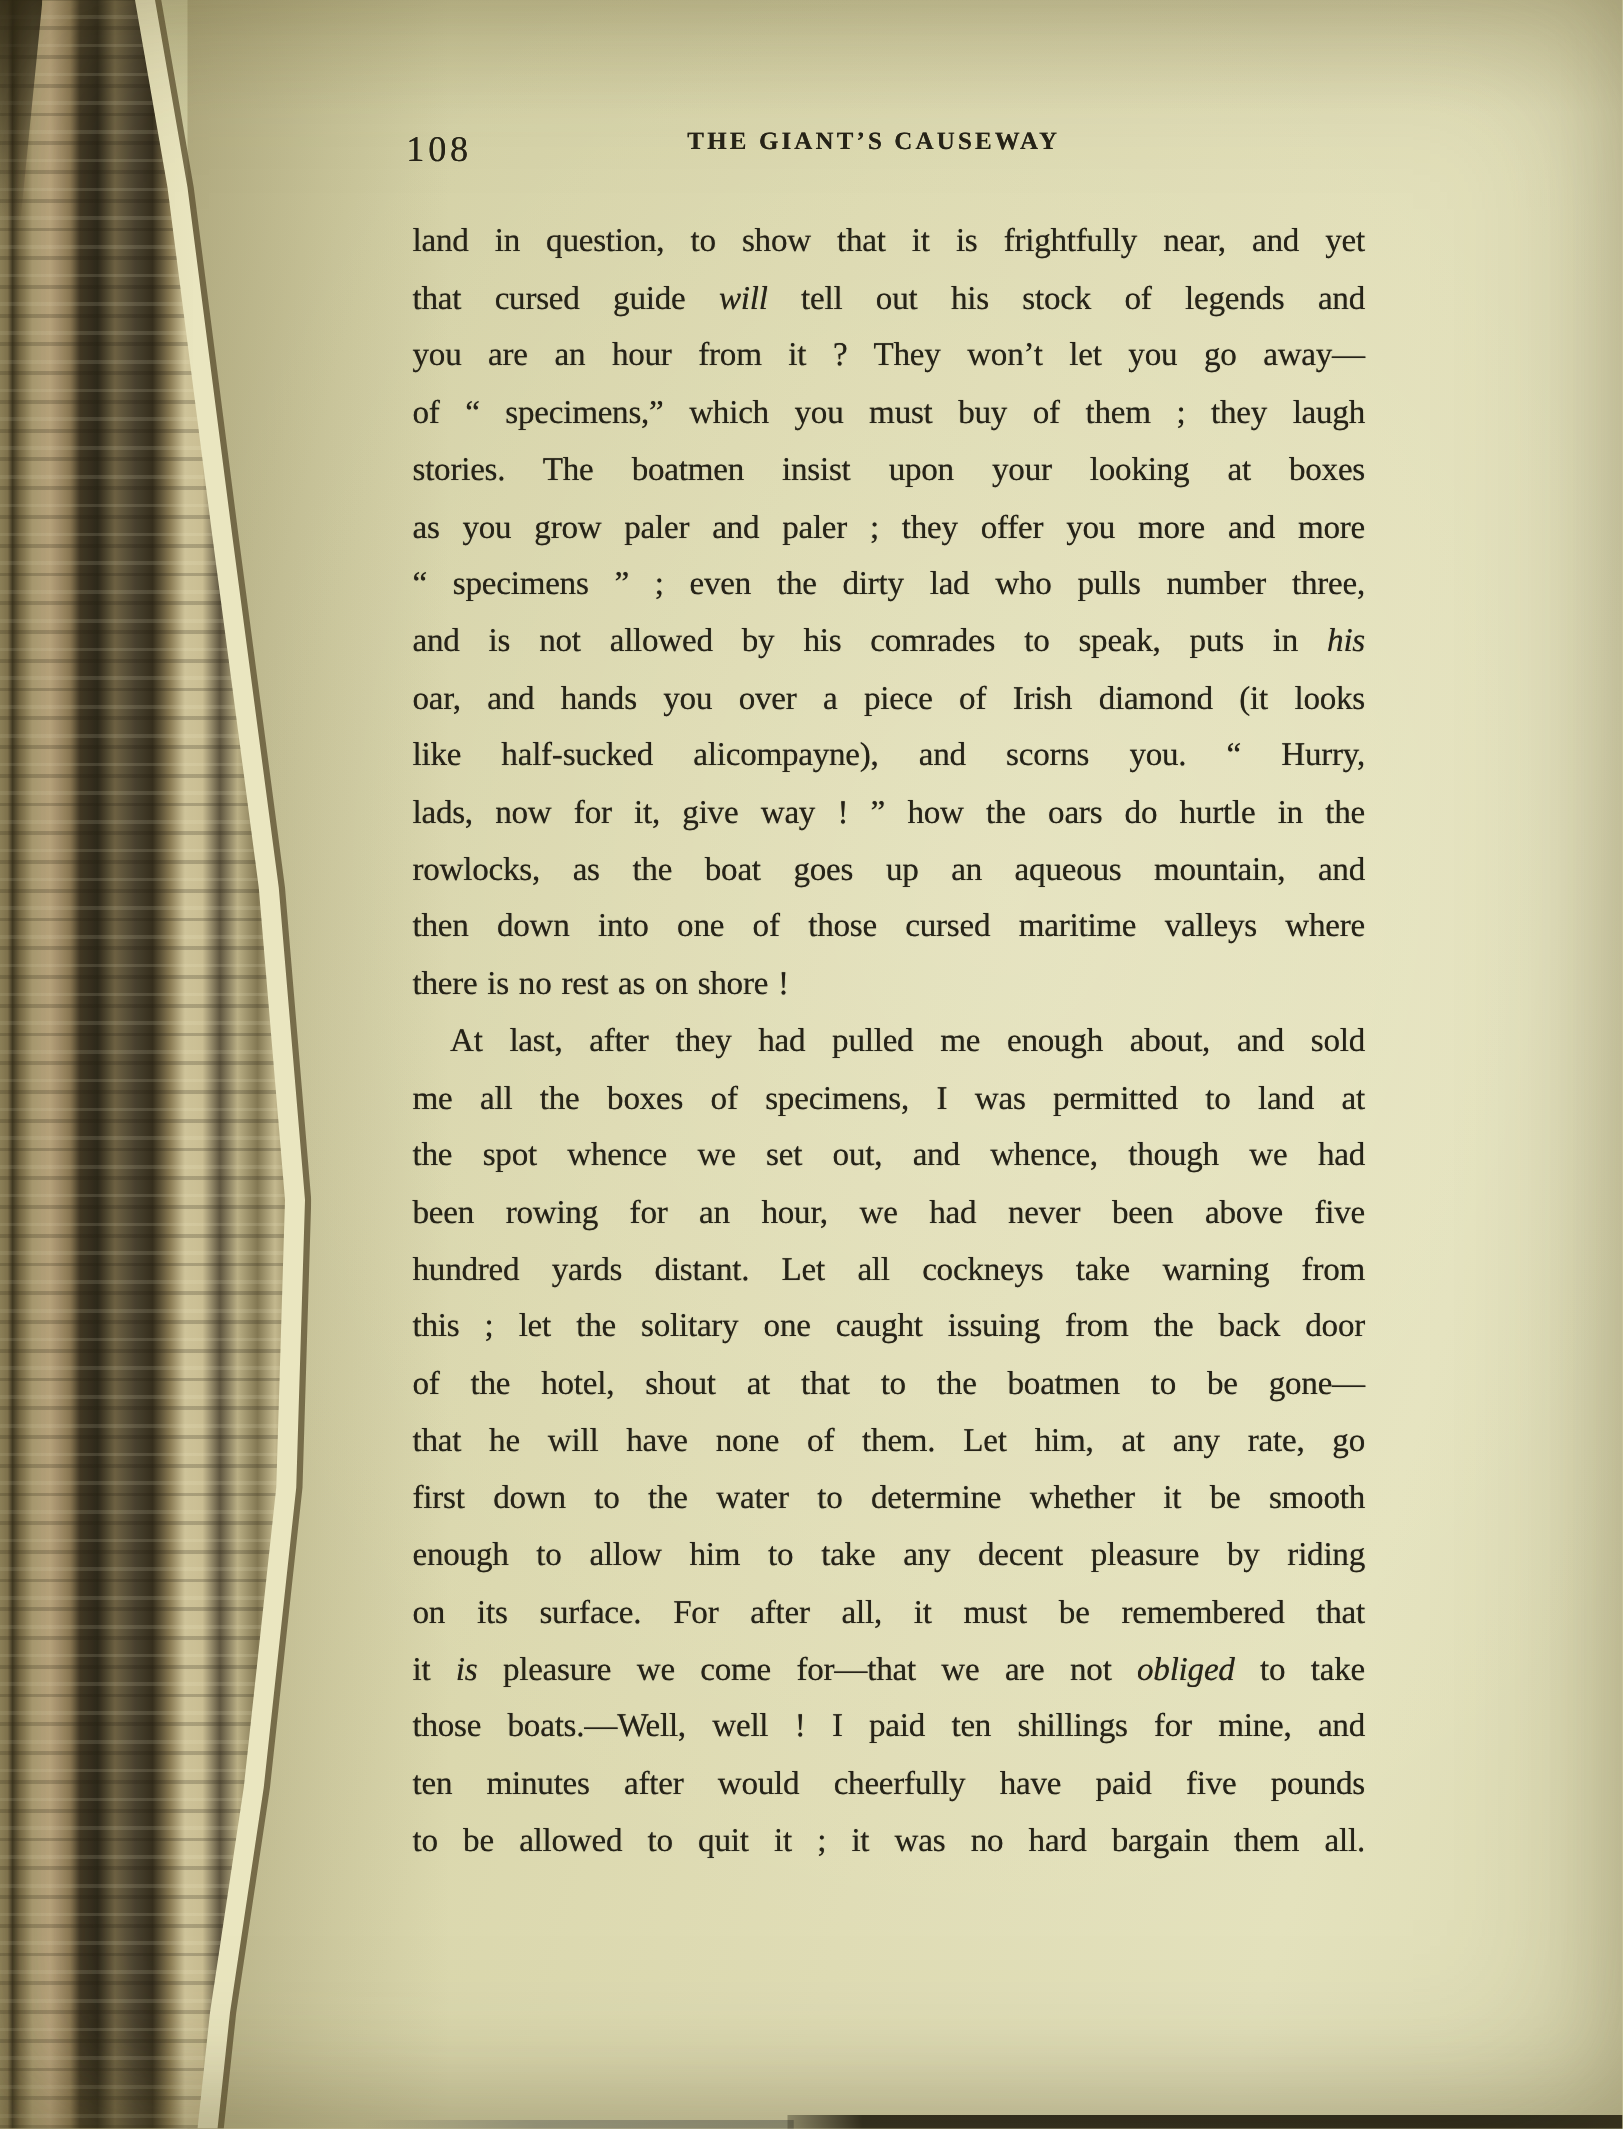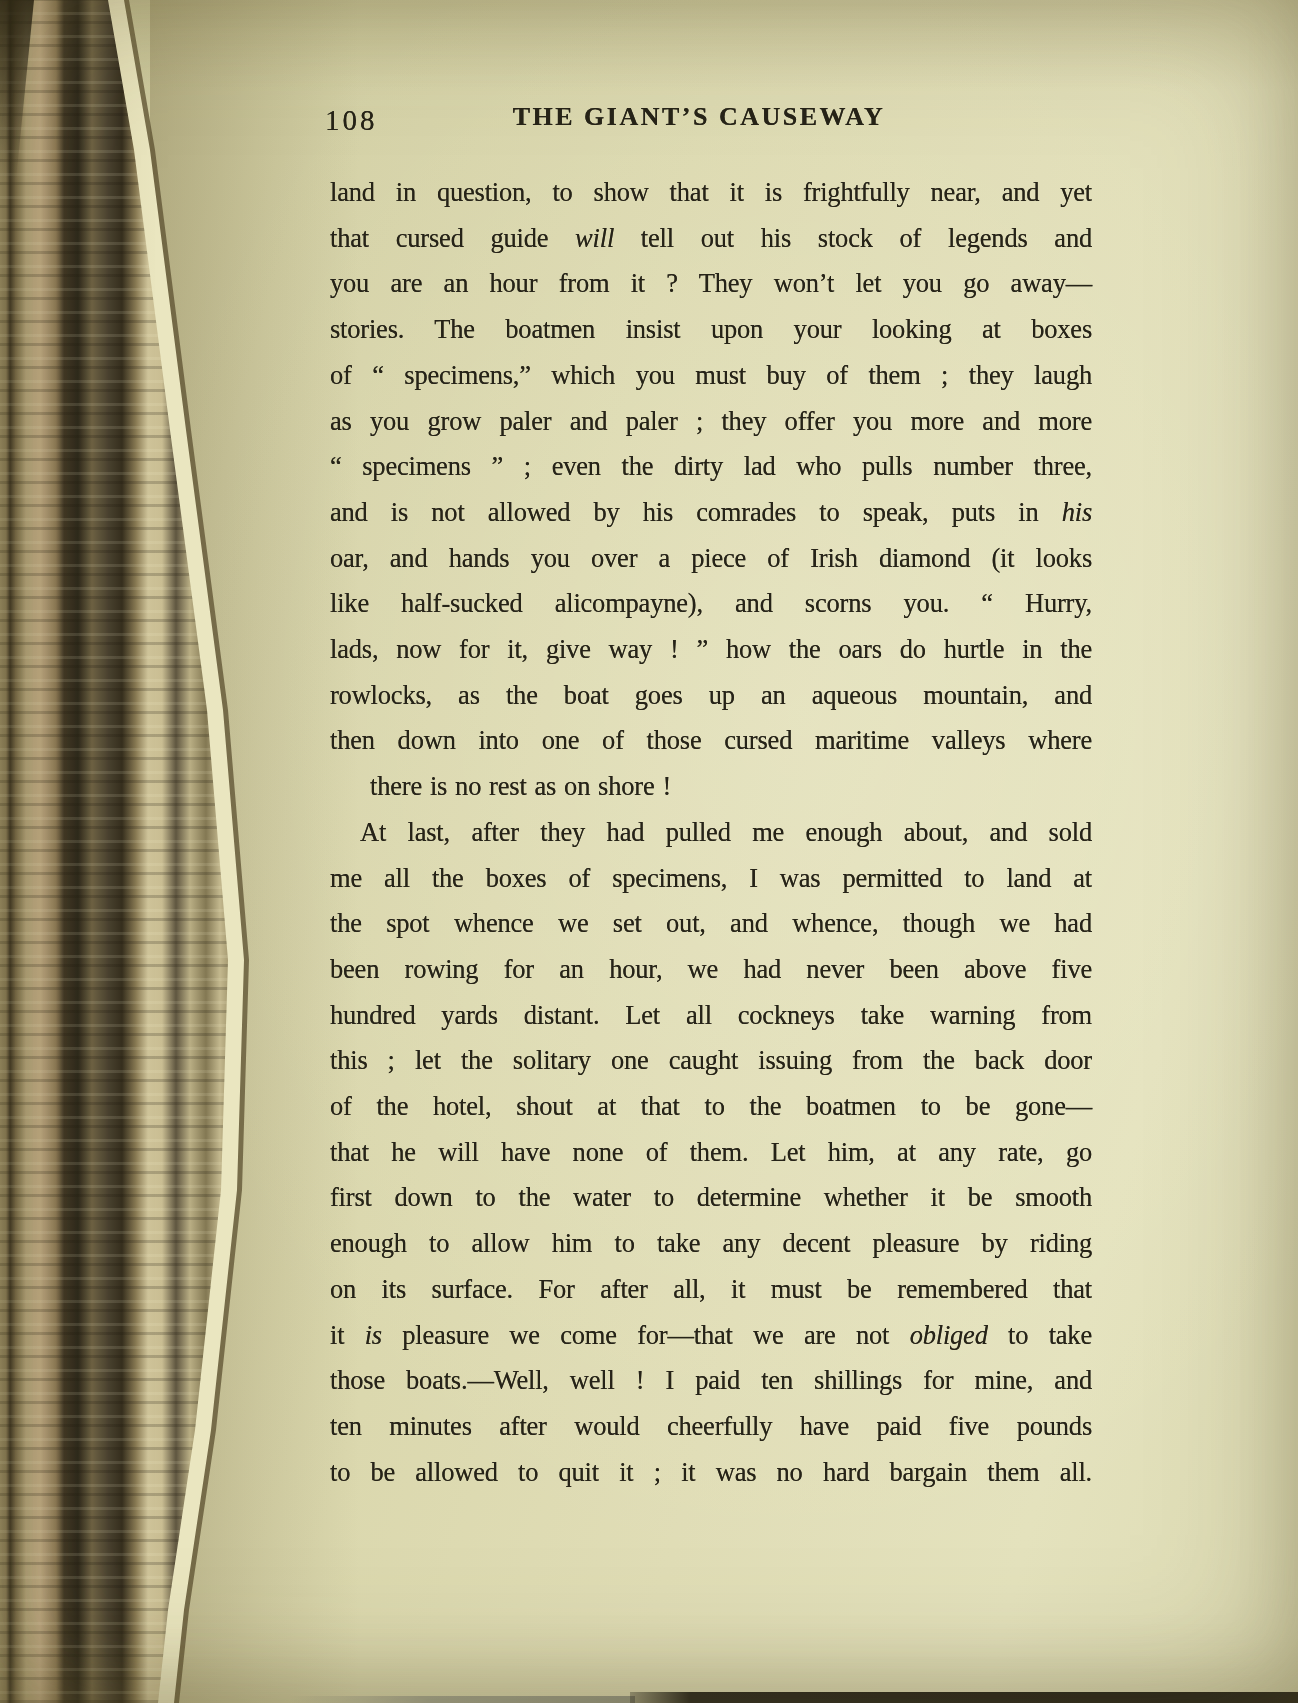--- a/index.html
+++ b/index.html
@@ -71,37 +71,37 @@
   }
   .page-number {
     position: absolute; left: 7px; top: 2px;
     font-size: 29px; letter-spacing: 3px; font-weight: 400;
     font-variant-numeric: oldstyle-nums;
     text-shadow: 0 0 0.5px rgba(38,35,24,0.9);
   }
   .running-title {
     position: absolute; left: 0; top: 0; width: 100%;
     text-align: center;
-    font-size: 26px; font-weight: 700; letter-spacing: 2.5px;
+    font-size: 20px; font-weight: 700; letter-spacing: 2.5px;
     text-shadow: 0 0 0.5px rgba(38,35,24,0.8);
   }
   .body-text {
     position: absolute; left: 12px; top: 170px; width: 762px;
   }
   .line {
     line-height: 45.7px;
     font-size: 26.5px;
     letter-spacing: -0.2px;
     word-spacing: 1.5px;
     text-align: justify;
     text-align-last: justify;
     white-space: normal;
     text-shadow: 0 0 0.6px rgba(38,35,24,0.75);
   }
-  .line.lastline { text-align-last: left; margin-left: 40px; }
+  .line.lastline { text-align-last: left; }
   .line.indent { text-indent: 30px; }
   .line .it { font-style: italic; }
 </style>
 </head>
 <body>
 
 <div class="paper"></div>
 <div class="gutter-shade"></div>
 <div class="spine-hairline"></div>
 <div class="spine-page-edge"></div>
@@ -110,22 +110,22 @@
 
 <div class="content">
   <div class="page-header">
     <span class="page-number">108</span>
     <span class="running-title">THE GIANT’S CAUSEWAY</span>
   </div>
   <div class="body-text">
       <div class="line"><span>land in question, to show that it is frightfully near, and yet</span></div>
       <div class="line"><span>that cursed guide </span><span class="it">will</span><span> tell out his stock of legends and</span></div>
       <div class="line"><span>you are an hour from it ?  They won’t let you go away—</span></div>
+      <div class="line"><span>of “ specimens,” which you must buy of them ; they laugh</span></div>
       <div class="line"><span>stories.  The boatmen insist upon your looking at boxes</span></div>
-      <div class="line"><span>of “ specimens,” which you must buy of them ; they laugh</span></div>
       <div class="line"><span>as you grow paler and paler ; they offer you more and more</span></div>
       <div class="line"><span>“ specimens ” ; even the dirty lad who pulls number three,</span></div>
       <div class="line"><span>and is not allowed by his comrades to speak, puts in </span><span class="it">his</span></div>
       <div class="line"><span>oar, and hands you over a piece of Irish diamond (it looks</span></div>
       <div class="line"><span>like half-sucked alicompayne), and scorns you.  “ Hurry,</span></div>
       <div class="line"><span>lads, now for it, give way ! ”  how the oars do hurtle in the</span></div>
       <div class="line"><span>rowlocks, as the boat goes up an aqueous mountain, and</span></div>
       <div class="line"><span>then down into one of those cursed maritime valleys where</span></div>
       <div class="line lastline"><span>there is no rest as on shore !</span></div>
       <div class="line indent"><span>At last, after they had pulled me enough about, and sold</span></div>

